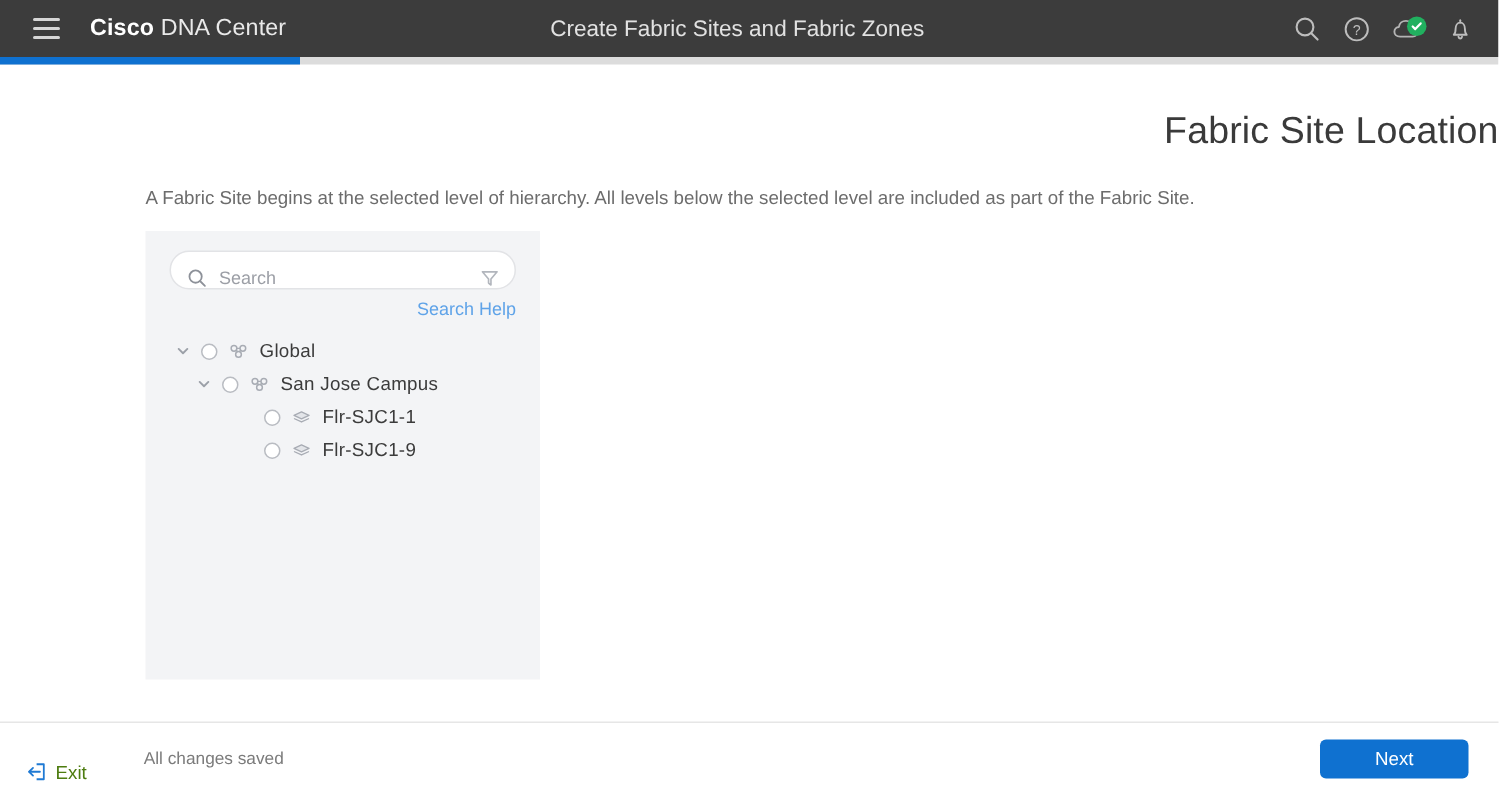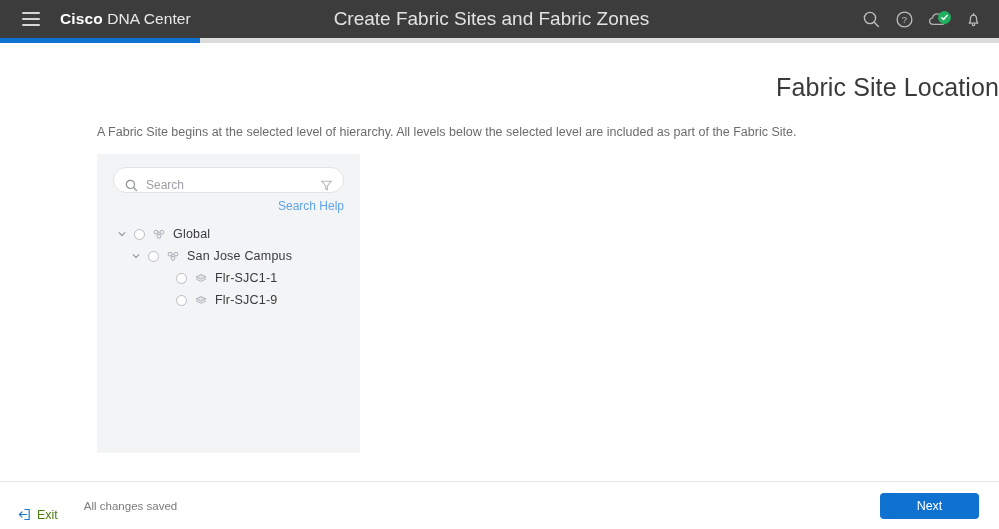--- a/index.html
+++ b/index.html
@@ -27,21 +27,21 @@
   }
   .hamburger span { display: block; height: 2px; background: #d6d6d6; border-radius: 1px; }
 
   .brand { font-size: 15.5px; letter-spacing: .1px; color: #e9e9e9; white-space: nowrap; }
   .brand .brand-bold { font-weight: bold; color: #ffffff; }
 
   .header-title {
     position: absolute;
     left: 0; right: 16px;
     text-align: center;
-    font-size: 19px;
+    font-size: 15px;
     color: #e2e2e2;
     pointer-events: none;
   }
 
   .header-icons {
     margin-left: auto;
     margin-right: 16px;
     display: flex;
     align-items: center;
     gap: 14px;
@@ -192,21 +192,21 @@
   .exit-btn {
     display: flex; align-items: center;
     color: #4d7c0f;
     font-size: 12.5px;
     font-weight: normal;
     cursor: pointer;
     margin-top: 18px;
   }
   .exit-icon { margin-right: 6px; display: flex; }
   .saved-text {
-    margin-left: 26px;
+    margin-left: 38px;
     font-size: 11.5px;
     color: #7b7b7b;
   }
   .next-btn {
     margin-left: auto;
     background: #0f71d0;
     color: #ffffff;
     border: none;
     border-radius: 4px;
     width: 99px;

